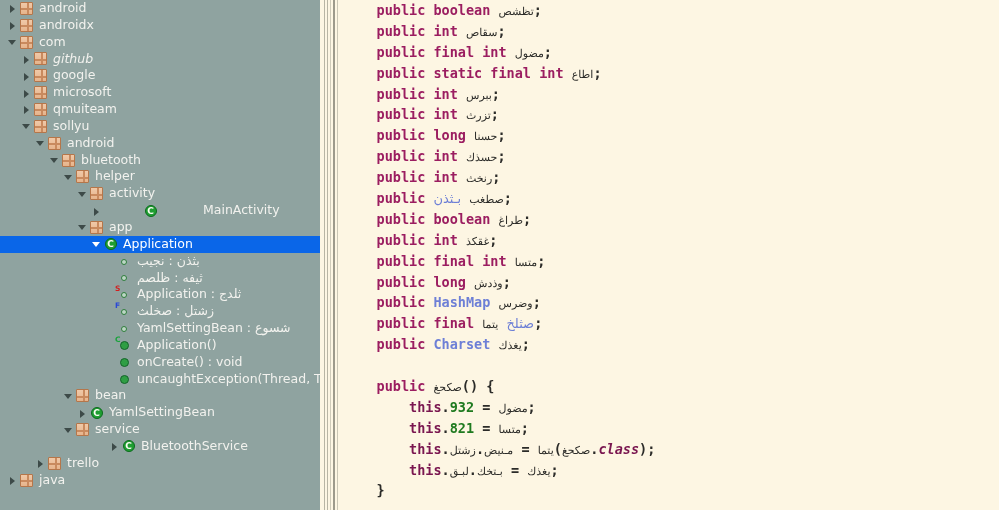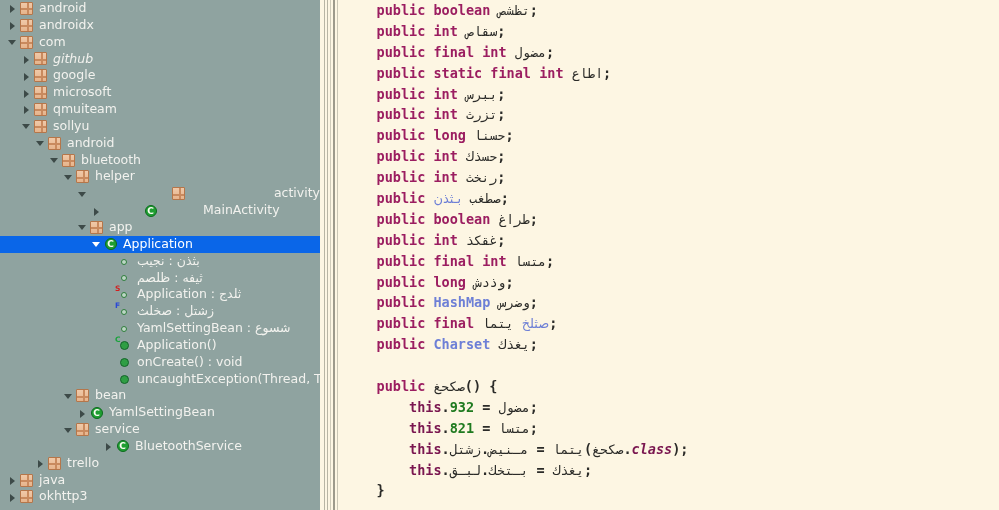--- a/index.html
+++ b/index.html
@@ -121,21 +121,21 @@
     font-size:13.5px;
     font-weight:bold;
     line-height:20.9px;
     padding-top:0px;
     white-space:pre;
   }
   .cline{ height:20.9px; white-space:pre; }
   .kw{ color:#9b1d60; }
   .kw-this{ color:#7a1750; }
   .type{ color:#6d7fd6; }
-  .ar{ color:#2b2b28; font-family:Liberation Mono, monospace; font-weight:normal; font-size:13px; direction:rtl; unicode-bidi:isolate; }
+  .ar{ color:#2b2b28; font-family:Liberation Serif, serif; font-weight:normal; font-size:11px; direction:rtl; unicode-bidi:isolate; }
   .ar-blue{ color:#6d7fd6; font-family:"DejaVu Sans","Liberation Sans",sans-serif; font-weight:normal; font-size:13px; direction:rtl; unicode-bidi:isolate;}
   .num{ color:#1f7a1f; }
   .pun{ color:#2b2b28; }
   .clsit{ color:#7a1750; font-style:italic; }
 </style>
 </head>
 <body>
 
 <div id="app">
 
@@ -211,21 +211,21 @@
           </span>
           <span class="lbl">bluetooth</span>
         </div>
         <div class="tree-row" style="padding-left: 64px;">
           <span class="twisty expanded"></span>
           <span class="ico ico-package">
             <span class="g"></span>
           </span>
           <span class="lbl">helper</span>
         </div>
-        <div class="tree-row" style="padding-left: 78px; justify-content: space-between;">
+        <div class="tree-row" style="padding-left: 78px;">
           <span class="twisty expanded"></span>
           <span class="ico ico-package">
             <span class="g"></span>
           </span>
           <span class="lbl">activity</span>
         </div>
         <div class="tree-row" style="padding-left: 92px; gap: 40px;">
           <span class="twisty collapsed"></span>
           <span class="ico ico-class">
             <span class="c"></span>
@@ -319,47 +319,40 @@
           </span>
           <span class="lbl">YamlSettingBean</span>
         </div>
         <div class="tree-row" style="padding-left: 64px;">
           <span class="twisty expanded"></span>
           <span class="ico ico-package">
             <span class="g"></span>
           </span>
           <span class="lbl">service</span>
         </div>
-        <div class="tree-row" style="padding-left: 78px; margin-left: 26px;">
+        <div class="tree-row" style="padding-left: 110px;">
           <span class="twisty collapsed"></span>
           <span class="ico ico-class">
             <span class="c"></span>
           </span>
           <span class="lbl">BluetoothService</span>
         </div>
         <div class="tree-row" style="padding-left: 36px;">
           <span class="twisty collapsed"></span>
           <span class="ico ico-package">
             <span class="g"></span>
           </span>
           <span class="lbl">trello</span>
         </div>
         <div class="tree-row" style="padding-left: 8px;">
           <span class="twisty collapsed"></span>
           <span class="ico ico-package">
             <span class="g"></span>
           </span>
           <span class="lbl">java</span>
-        </div>
-        <div class="tree-row" style="padding-left: 8px;">
-          <span class="twisty collapsed"></span>
-          <span class="ico ico-package">
-            <span class="g"></span>
-          </span>
-          <span class="lbl">okhttp3</span>
         </div>
       </div>
   </div>
 
   <div id="splitter">
     <div class="s1"></div>
     <div class="s2"></div>
     <div class="s3"></div>
     <div class="s4"></div>
     <div class="s5"></div>

